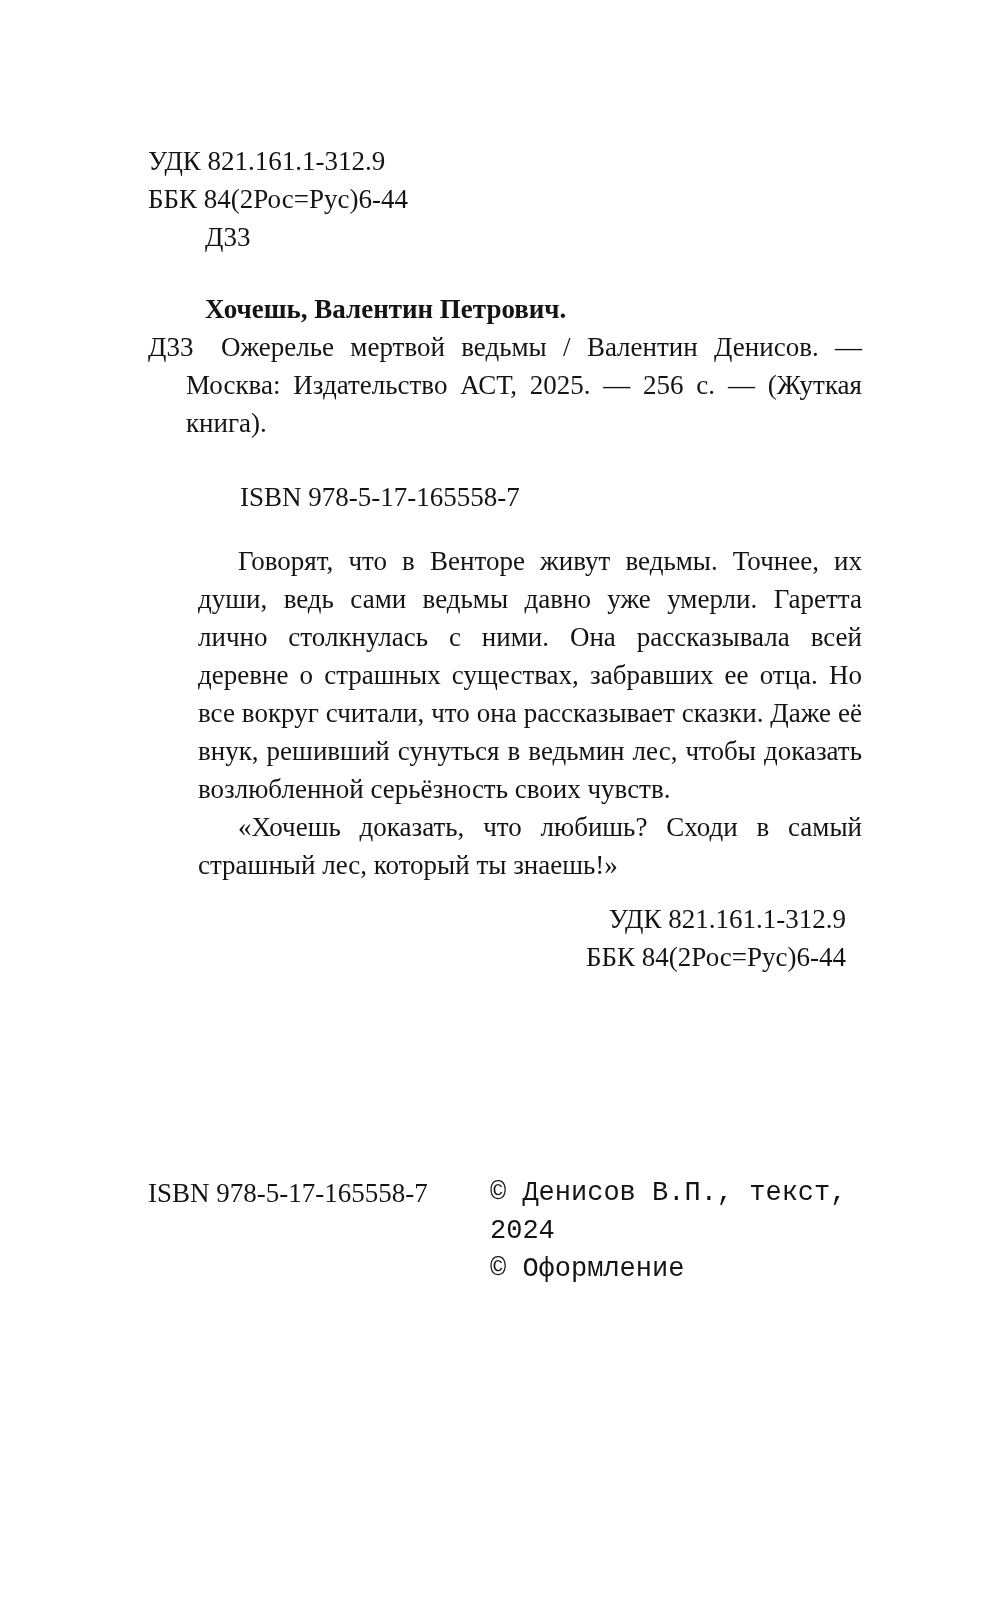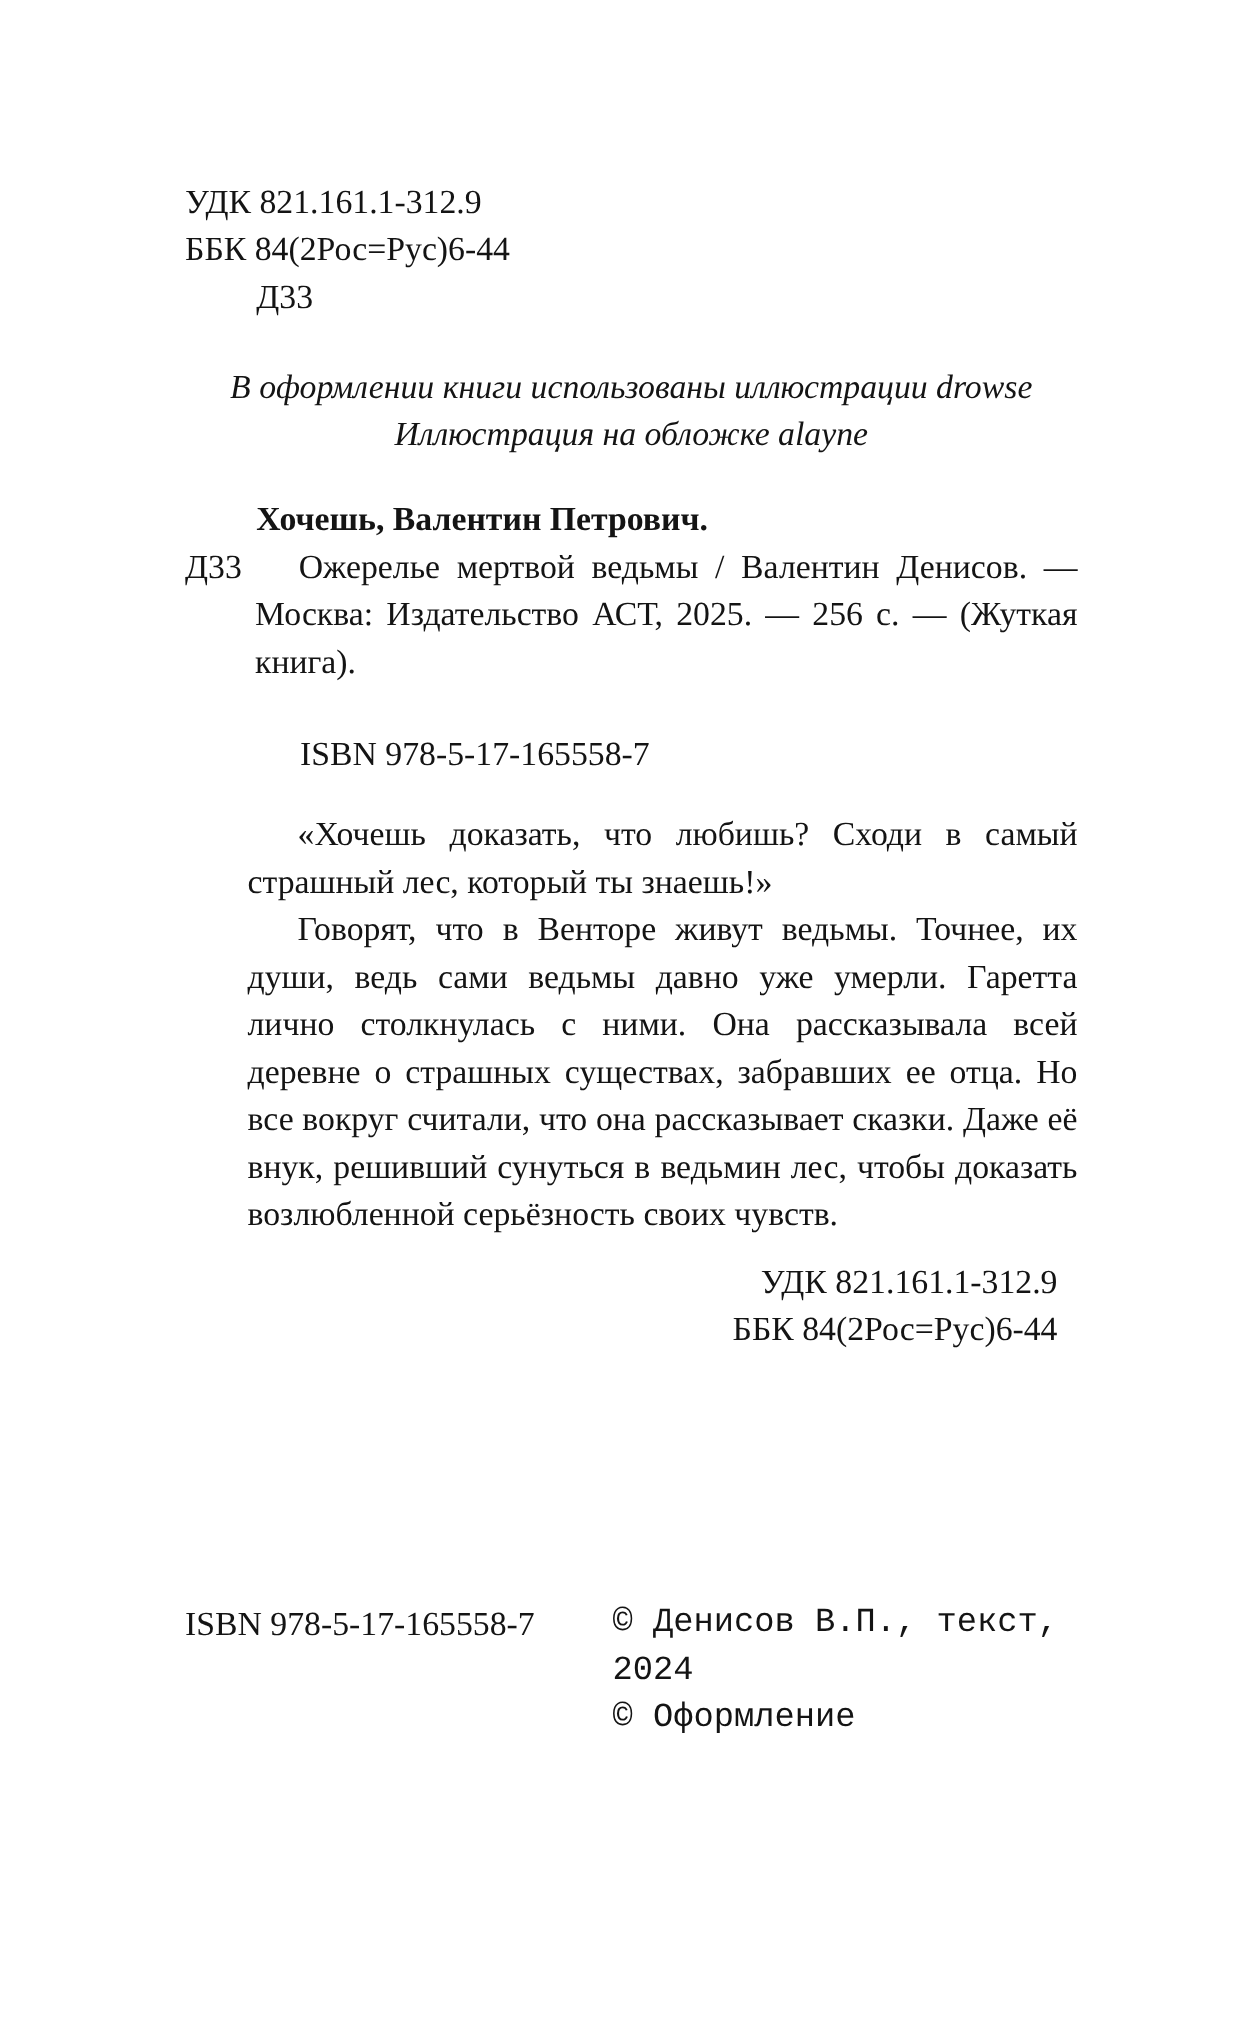--- a/index.html
+++ b/index.html
@@ -27,21 +27,21 @@
   .top-codes { margin-bottom: 34px; }
 
   .rights { margin-bottom: 24px; }
 
   .credits { margin-bottom: 30px; }
 
   .bib-author { margin-bottom: 0; }
   .bib-body { position: relative; }
   .bib-code { position: absolute; left: 0; top: 0; }
   .bib-text {
-    margin-left: 56px;
+    margin-left: 38px;
     text-indent: 35px;
     text-align: justify;
   }
   .bib-isbn {
     margin-top: 36px;
     padding-left: 92px;
   }
 
   .annotation {
     margin-top: 26px;
@@ -72,37 +72,33 @@
 
 <div class="page">
 
   <div class="top-codes">
     <div>УДК 821.161.1-312.9</div>
     <div>ББК 84(2Рос=Рус)6-44</div>
     <div class="indent1">Д33</div>
   </div>
 
 
-  <div class="credits italic centered">
-    <div>В оформлении книги использованы иллюстрации drowse</div>
-    <div>Иллюстрация на обложке alayne</div>
-  </div>
 
   <div class="bib">
     <div class="bib-author bold indent1">Хочешь, Валентин Петрович.</div>
     <div class="bib-body">
       <span class="bib-code">Д33</span>
       <div class="bib-text">Ожерелье мертвой ведьмы / Валентин Денисов. — Москва: Издательство АСТ, 2025. — 256 с. — (Жуткая книга).</div>
     </div>
     <div class="bib-isbn">ISBN 978-5-17-165558-7</div>
   </div>
 
   <div class="annotation">
+    <p>Говорят, что в Венторе живут ведьмы. Точнее, их души, ведь сами ведьмы давно уже умерли. Гаретта лично столкнулась с ними. Она рассказывала всей деревне о страшных существах, забравших ее отца. Но все вокруг считали, что она рассказывает сказки. Даже её внук, решивший сунуться в ведьмин лес, чтобы доказать возлюбленной серьёзность своих чувств.</p>
     <p>«Хочешь доказать, что любишь? Сходи в самый страшный лес, который ты знаешь!»</p>
-    <p>Говорят, что в Венторе живут ведьмы. Точнее, их души, ведь сами ведьмы давно уже умерли. Гаретта лично столкнулась с ними. Она рассказывала всей деревне о страшных существах, забравших ее отца. Но все вокруг считали, что она рассказывает сказки. Даже её внук, решивший сунуться в ведьмин лес, чтобы доказать возлюбленной серьёзность своих чувств.</p>
   </div>
 
   <div class="bottom-codes">
     <div>УДК 821.161.1-312.9</div>
     <div>ББК 84(2Рос=Рус)6-44</div>
   </div>
 
   <div class="footer">
     <div class="footer-isbn">ISBN 978-5-17-165558-7</div>
     <div class="footer-copyright">

